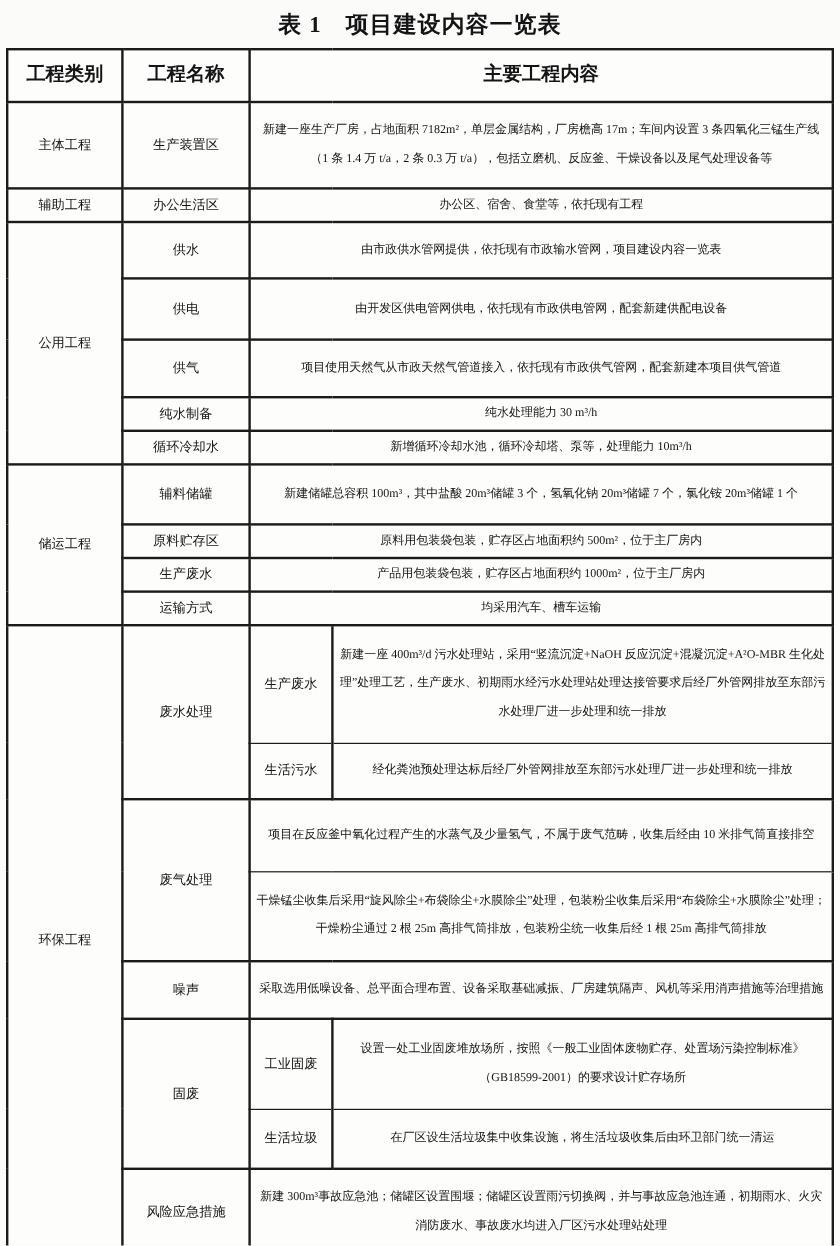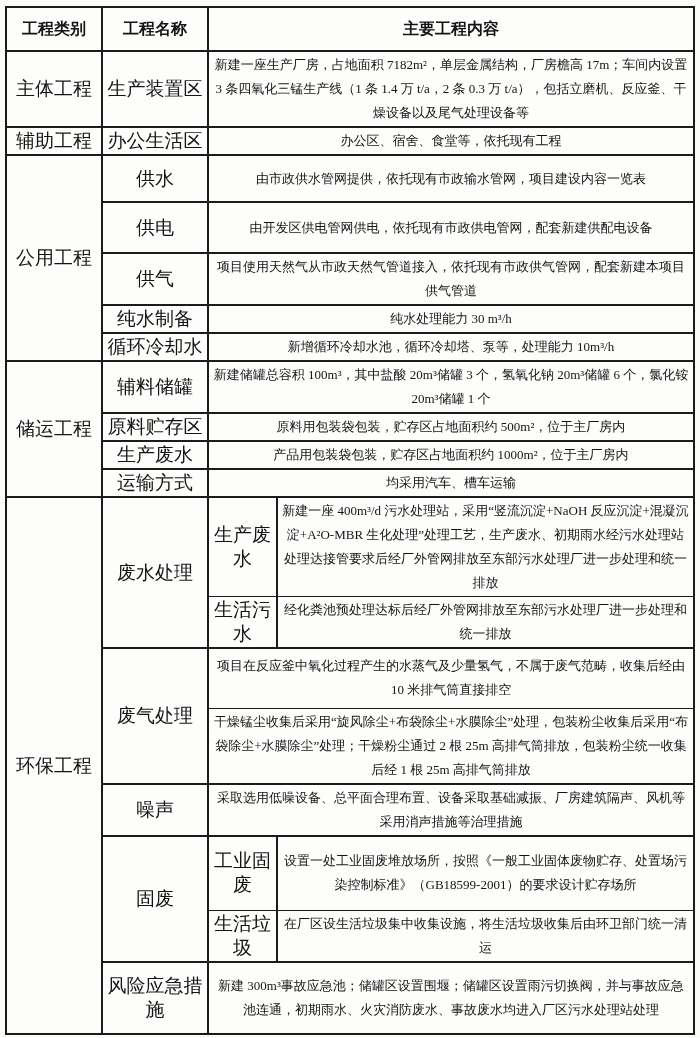--- a/index.html
+++ b/index.html
@@ -24,39 +24,40 @@
     width:688px;
     margin:0 auto;
     background:#fdfdfc;
   }
   .c1{width:96px;}
   .c2{width:106px;}
   .c3{width:69px;}
   .c4{width:417px;}
   th,td{
     border:2px solid #1b1b1b;
-    font-size:13px;
+    font-size:10px;
     line-height:24px;
     padding:1px 4px;
     text-align:center;
     vertical-align:middle;
     overflow:hidden;
     word-break:break-word;
   }
   th{font-weight:bold;font-size:16px;}
-  td.cat,td.nm,td.sub{font-size:19px;margin-left:36px;}
+  td.cat,td.nm,td.sub{font-size:11px;margin-left:36px;}
   
   .tb{border-bottom-width:1px;}
   .tt{border-top-width:1px;}
 </style>
 </head>
 <body>
 
 <div class="page">
 
+  <div class="doc-title">表 1　项目建设内容一览表</div>
 
   <table class="doc-table">
     <colgroup>
       <col class="c1">
         <col class="c2">
         <col class="c3">
         <col class="c4">
     </colgroup>
 
     <tbody>
@@ -96,21 +97,21 @@
       <td colspan="2">纯水处理能力 30 m³/h</td>
     </tr>
     <tr style="height:27px;">
       <td class="nm">循环冷却水</td>
       <td colspan="2">新增循环冷却水池，循环冷却塔、泵等，处理能力 10m³/h</td>
     </tr>
 
     <tr style="height:50px;">
       <td class="cat" rowspan="4">储运工程</td>
       <td class="nm">辅料储罐</td>
-      <td colspan="2">新建储罐总容积 100m³，其中盐酸 20m³储罐 3 个，氢氧化钠 20m³储罐 6 个，氯化铵 20m³储罐 1 个</td>
+      <td colspan="2">新建储罐总容积 100m³，其中盐酸 20m³储罐 3 个，氢氧化钠 20m³储罐 7 个，氯化铵 20m³储罐 1 个</td>
     </tr>
     <tr style="height:25px;">
       <td class="nm">原料贮存区</td>
       <td colspan="2">原料用包装袋包装，贮存区占地面积约 500m²，位于主厂房内</td>
     </tr>
     <tr style="height:25px;">
       <td class="nm">生产废水</td>
       <td colspan="2">产品用包装袋包装，贮存区占地面积约 1000m²，位于主厂房内</td>
     </tr>
     <tr style="height:25px;">

